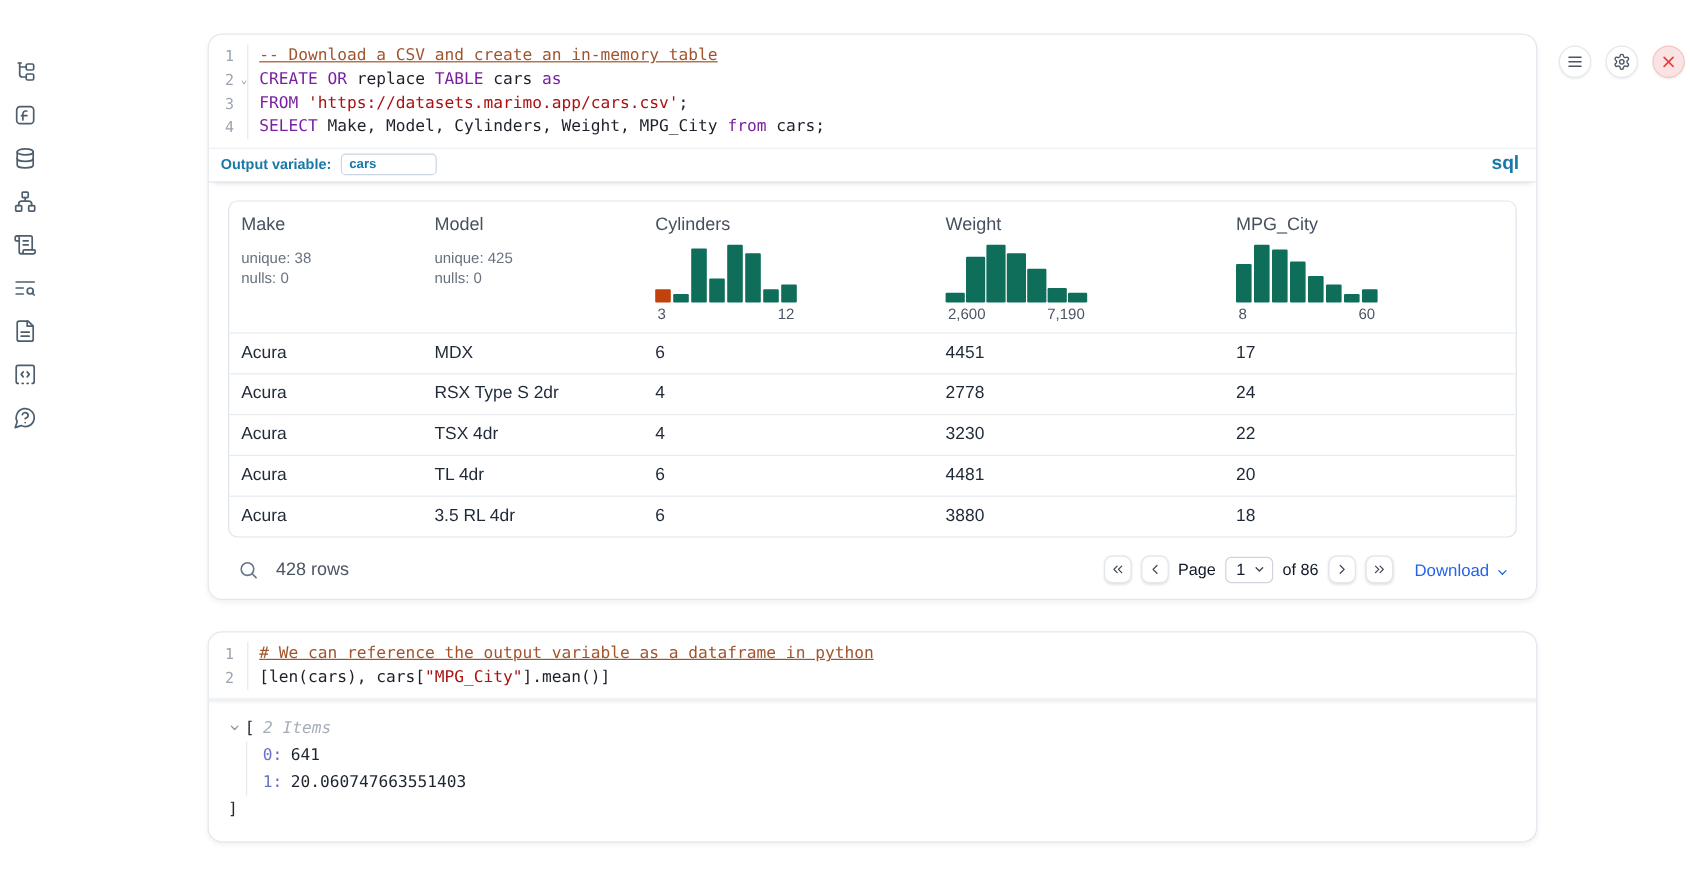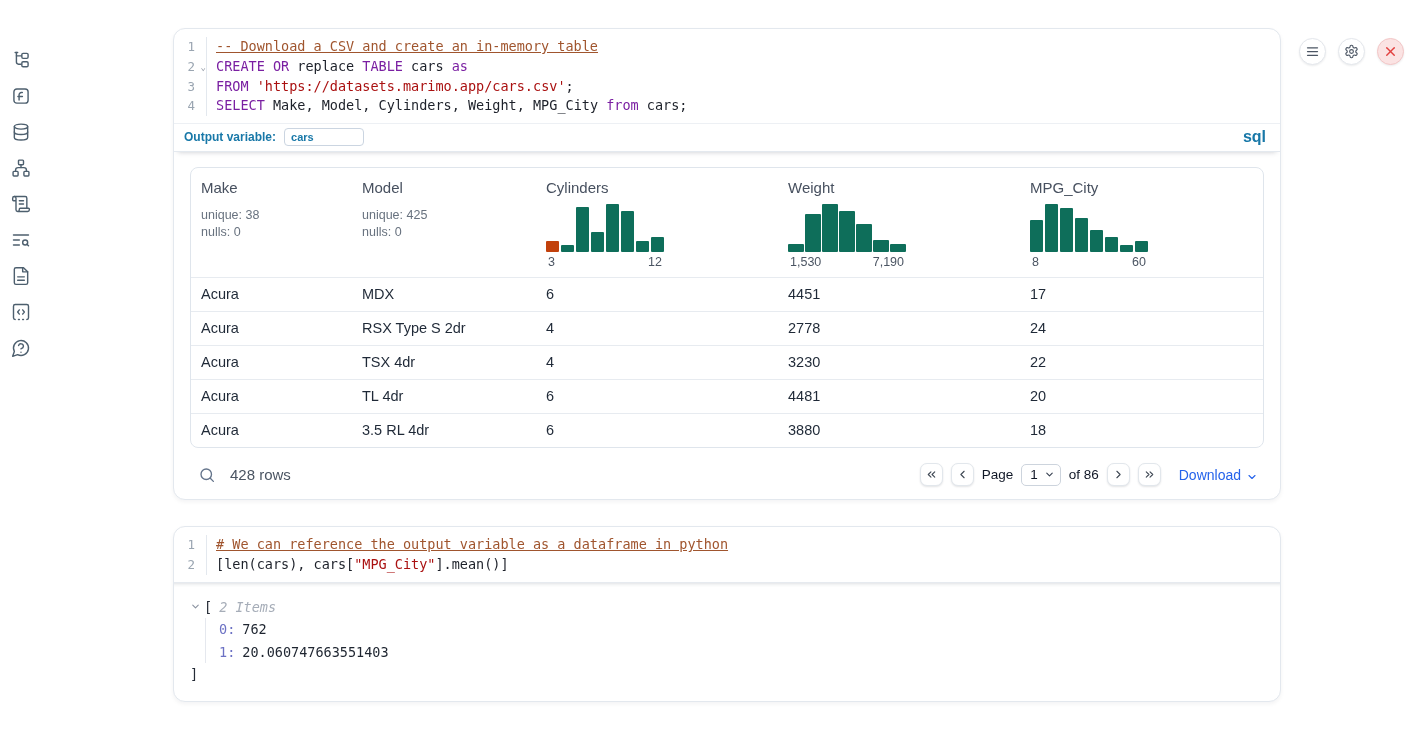--- a/index.html
+++ b/index.html
@@ -271,21 +271,21 @@
                   <div class="hist-bars">
                     <div class="bar" style="height: 8px;"></div>
                     <div class="bar" style="height: 38px;"></div>
                     <div class="bar" style="height: 48px;"></div>
                     <div class="bar" style="height: 41px;"></div>
                     <div class="bar" style="height: 28px;"></div>
                     <div class="bar" style="height: 12px;"></div>
                     <div class="bar" style="height: 8px;"></div>
                   </div>
                   <div class="hist-labels">
-                    <span>1,530</span>
+                    <span>2,600</span>
                     <span>7,190</span>
                   </div>
                 </div>
               </div>
               <div class="th">
                 <div class="th-name">MPG_City</div>
                 <div class="hist">
                   <div class="hist-bars">
                     <div class="bar" style="height: 32px;"></div>
                     <div class="bar" style="height: 48px;"></div>
@@ -404,21 +404,21 @@
         <div class="tree-row">
           <svg class="tree-chevron" viewBox="0 0 24 24" fill="none" stroke="currentColor" stroke-width="2.4" stroke-linecap="round" stroke-linejoin="round">
               <path d="m6 9 6 6 6-6"></path>
             </svg>
           <span>[</span>
           <span class="items-label">2 Items</span>
         </div>
         <div class="tree-children" id="tree-entries">
             <div class="tree-entry">
               <span class="tree-key">0:</span>
-              <span class="tree-val">762</span>
+              <span class="tree-val">641</span>
             </div>
             <div class="tree-entry">
               <span class="tree-key">1:</span>
               <span class="tree-val">20.060747663551403</span>
             </div>
           </div>
         <div class="bracket-close">]</div>
       </div>
     </section>
 

